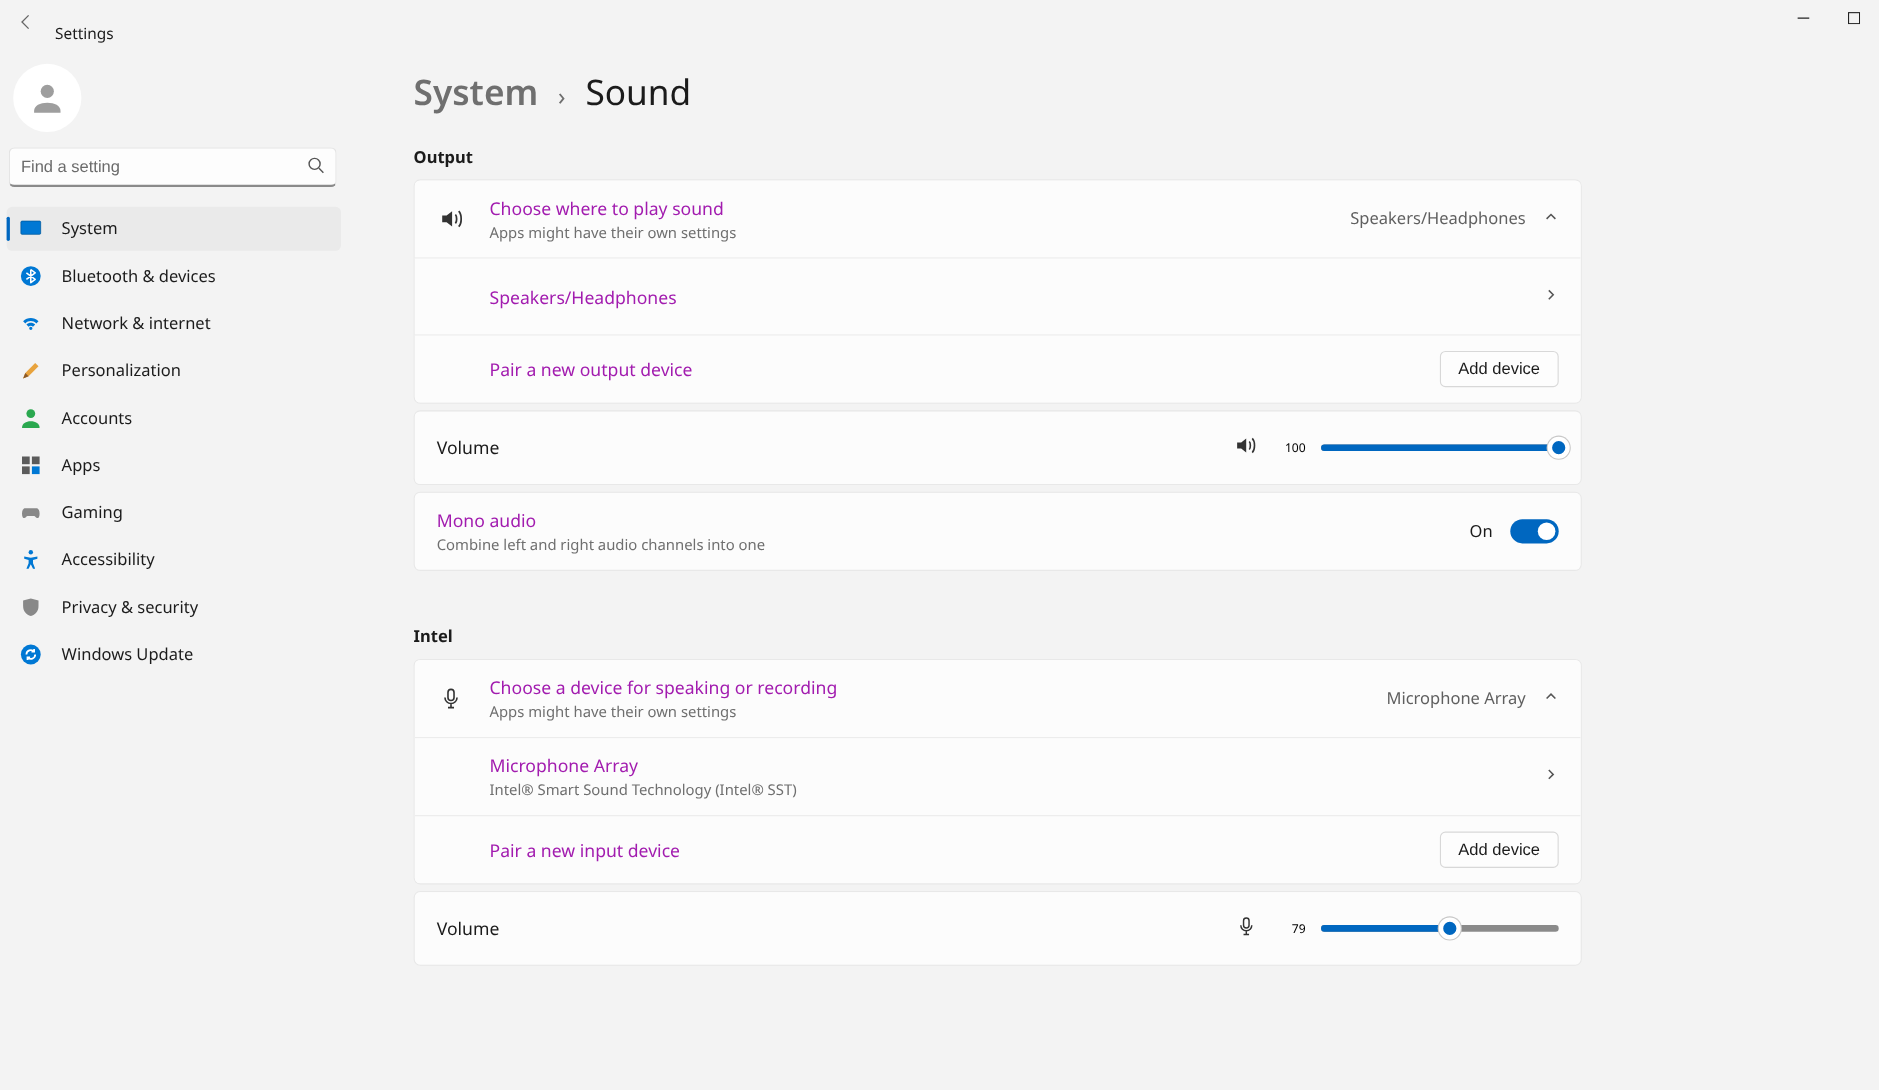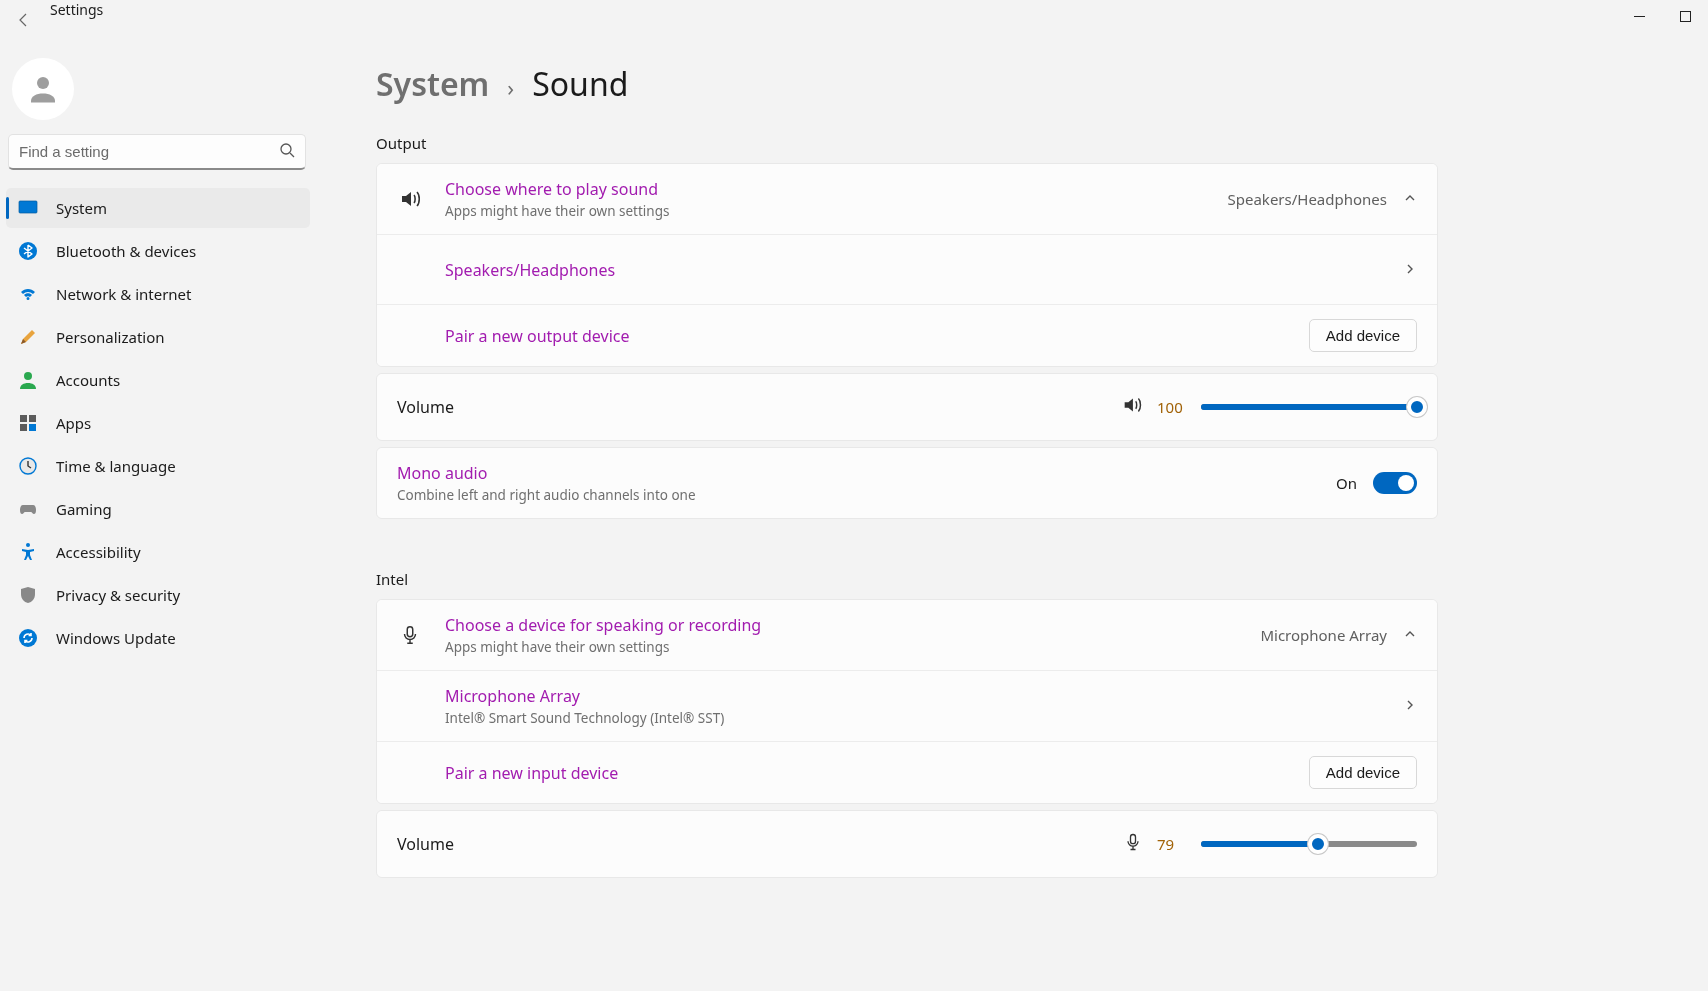--- a/index.html
+++ b/index.html
@@ -9,21 +9,21 @@
     color: #1b1b1b;
     width: 1708px;
     height: 991px;
     overflow: hidden;
     position: relative;
   }
   
   .titlebar {
     height: 40px;
     display: flex;
-    align-items: flex-start;
+    align-items: flex-end;
     padding: 0 4px;
     position: relative;
   }
   .back-btn {
     width: 40px; height: 40px;
     display: flex; align-items: center; justify-content: center;
     color: #666;
   }
   .titlebar .title {
     font-size: 14px;
@@ -130,21 +130,21 @@
     font-size: 22px;
     color: #6f6f6f;
   }
   .breadcrumb .current {
     font-size: 32px;
     font-weight: 400;
     color: #1b1b1b;
   }
   .section-label {
     font-size: 15px;
-    font-weight: 400;
+    font-weight: 700;
     margin-bottom: 10px;
   }
   .card-group {
     border: 1px solid #e8e8e8;
     border-radius: 6px;
     overflow: hidden;
     margin-bottom: 6px;
     background: #fcfcfc;
   }
   .row {
@@ -174,21 +174,21 @@
     padding: 7px 16px;
     font-size: 15px;
     color: #1b1b1b;
   }
   .slider-row {
     display: flex; align-items: center;
     min-height: 66px;
   }
   .vol-label { font-size: 16px; }
   .slider-wrap { display: flex; align-items: center; gap: 14px; }
-  .vol-value { font-size: 15px; color: #a16207; min-width: 30px; }
+  .vol-value { font-size: 11px; color: #000000; min-width: 30px; text-align: right; }
   .slider {
     width: 216px;
     height: 6px;
     position: relative;
     border-radius: 3px;
     background: #8a8a8a;
   }
   .slider .fill {
     position: absolute; left: 0; top: 0; bottom: 0;
     background: #0067c0;
@@ -316,29 +316,20 @@
               <rect x="2" y="2" width="7" height="7" fill="#5b5b5b"></rect>
               <rect x="11" y="2" width="7" height="7" fill="#5b5b5b"></rect>
               <rect x="2" y="11" width="7" height="7" fill="#5b5b5b"></rect>
               <rect x="11" y="11" width="7" height="7" fill="#0078d4"></rect>
             </svg>
           </span>
         <span>Apps</span>
       </div>
       <div class="nav-item">
         <span class="nav-icon">
-            <svg width="20" height="20" viewBox="0 0 20 20">
-              <circle cx="10" cy="10" r="8" fill="#e8e8e8" stroke="#0078d4" stroke-width="1.4"></circle>
-              <path d="M10 5v5l3 2" stroke="#333" stroke-width="1.4" fill="none"></path>
-            </svg>
-          </span>
-        <span>Time &amp; language</span>
-      </div>
-      <div class="nav-item">
-        <span class="nav-icon">
             <svg width="20" height="20" viewBox="0 0 20 20" fill="#888">
               <path d="M5 6h10c2 0 3 2 3 5s-1 4-2 4c-1.5 0-2-2-3-2H7c-1 0-1.5 2-3 2-1 0-2-1-2-4s1-5 3-5z"></path>
             </svg>
           </span>
         <span>Gaming</span>
       </div>
       <div class="nav-item">
         <span class="nav-icon">
             <svg width="20" height="20" viewBox="0 0 20 20" fill="#0078d4">
               <circle cx="10" cy="3" r="2"></circle>

